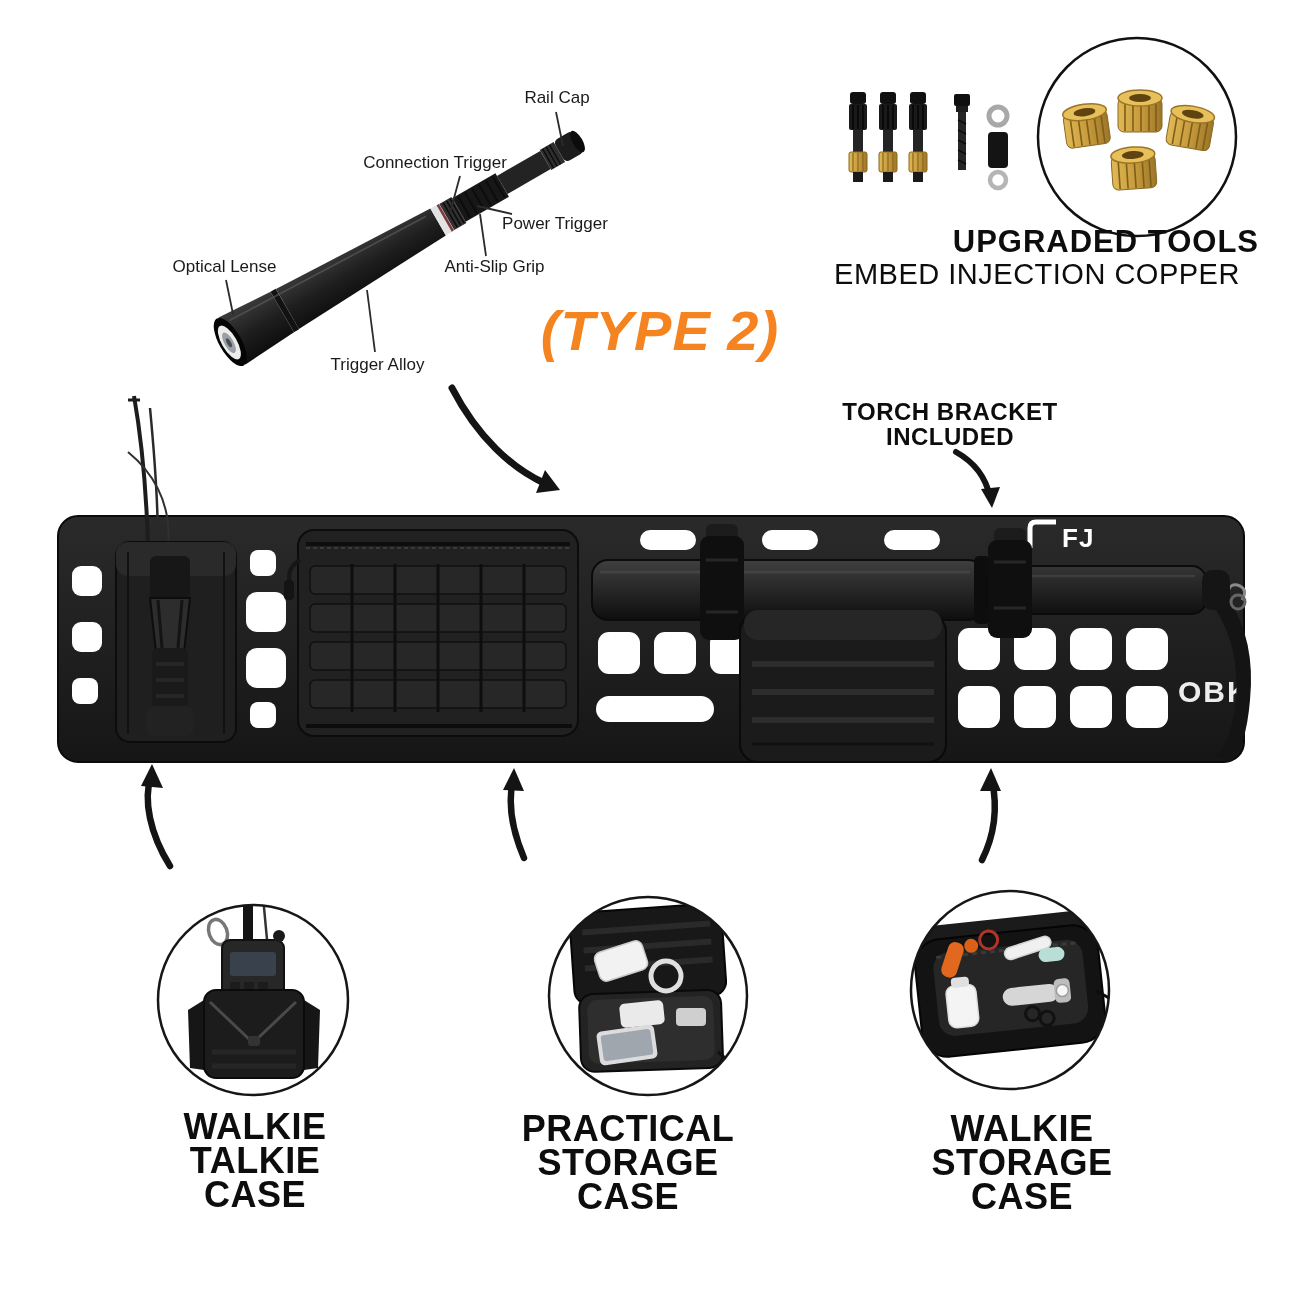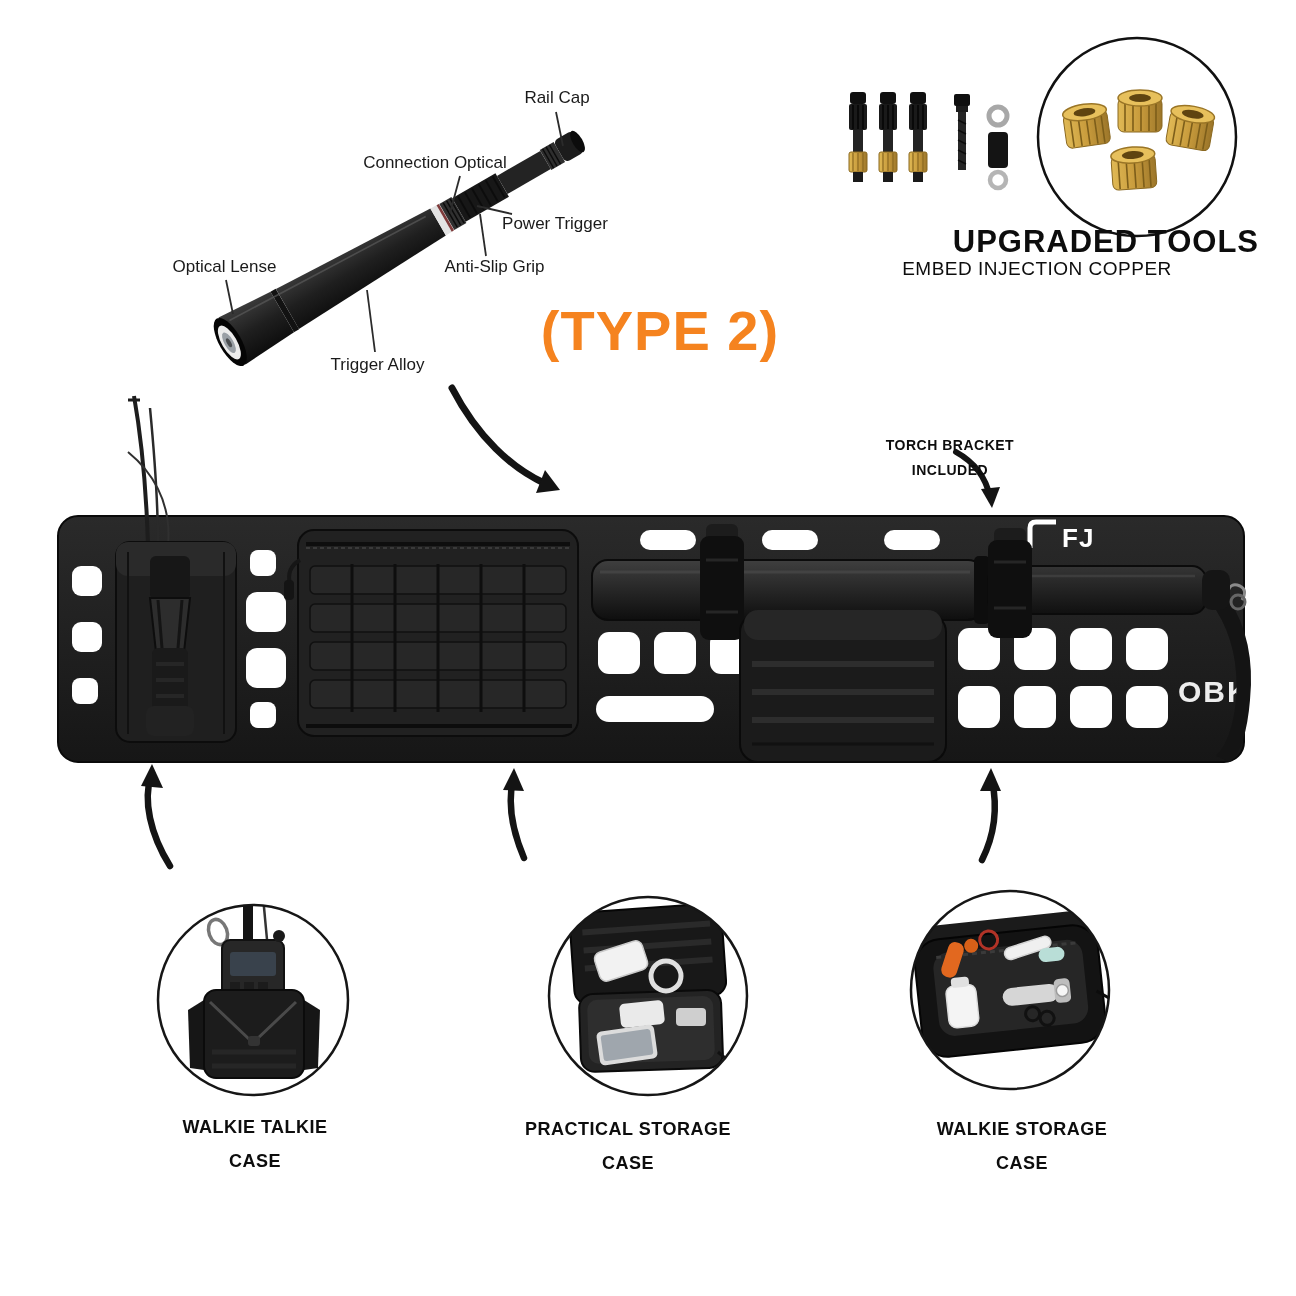--- a/index.html
+++ b/index.html
@@ -3,25 +3,25 @@
 <meta charset="utf-8">
 <style>
   html,body { margin:0; padding:0; background:#ffffff; }
   .stage {
     position:relative; width:1296px; height:1296px; background:#ffffff;
     font-family:"Liberation Sans", sans-serif; overflow:hidden; color:#111;
   }
   .art { position:absolute; inset:0; width:1296px; height:1296px; }
   .txt { position:absolute; }
   .callout { font-size:17px; font-weight:400; color:#1a1a1a; text-align:center; white-space:nowrap; }
-  .type-label { font-size:56px; font-weight:800; color:#F5831F; letter-spacing:1px; text-align:center; white-space:nowrap; }
+  .type-label { font-size:56px; font-weight:800; color:#F5831F; letter-spacing:1px; text-align:center; white-space:nowrap;font-style:italic; }
   .tools-title { font-size:31px; font-weight:800; letter-spacing:1px; color:#0d0d0d; text-align:right; white-space:nowrap; }
-  .tools-sub { font-size:19px; font-weight:500; letter-spacing:0.5px; color:#0d0d0d; text-align:center; white-space:nowrap; }
-  .bracket-note { font-size:14px; font-weight:800; letter-spacing:0.5px; color:#0d0d0d; text-align:center; line-height:25px;margin-top:34px; }
-  .case-label { font-size:18px; font-weight:800; letter-spacing:0.5px; color:#0d0d0d; text-align:center; line-height:34px; }
+  .tools-sub { font-size:29px; font-weight:500; letter-spacing:0.5px; color:#0d0d0d; text-align:center; white-space:nowrap; }
+  .bracket-note { font-size:24px; font-weight:800; letter-spacing:0.5px; color:#0d0d0d; text-align:center; line-height:25px; }
+  .case-label { font-size:36px; font-weight:800; letter-spacing:0.5px; color:#0d0d0d; text-align:center; line-height:34px; }
   .case-label span { display:block; }
   .bracket-note span { display:block; }
   .footnote { font-size:29px; font-weight:400; color:#111; text-align:center; white-space:nowrap; }
   .fj-text  { font-family:"Liberation Sans",sans-serif; font-size:26px; font-weight:700; fill:#ffffff; letter-spacing:1px; }
   .obk-text { font-family:"Liberation Sans",sans-serif; font-size:30px; font-weight:700; fill:#ededed; letter-spacing:2px; }
 </style>
 </head>
 <body>
 
 <div class="stage">
@@ -370,21 +370,21 @@
         <circle cx="1030" cy="1016" r="7" fill="none" stroke="#111" stroke-width="3"></circle>
         <circle cx="1044" cy="1022" r="7" fill="none" stroke="#111" stroke-width="3"></circle>
         <path d="M1096 1000 L1110 1010" stroke="#0c0c0c" stroke-width="3"></path>
       </g>
     </g>
     <circle cx="1010" cy="990" r="99" fill="none" stroke="#161616" stroke-width="2.5"></circle>
   </g>
 </svg>
 
 <div class="txt callout" style="left:497px; top:88px;  width:120px;">Rail Cap</div>
-<div class="txt callout" style="left:330px; top:153px; width:210px;">Connection Optical</div>
+<div class="txt callout" style="left:330px; top:153px; width:210px;">Connection Trigger</div>
 <div class="txt callout" style="left:495px; top:214px; width:120px;">Power Trigger</div>
 <div class="txt callout" style="left:432px; top:257px; width:125px;">Anti-Slip Grip</div>
 <div class="txt callout" style="left:162px; top:257px; width:125px;">Optical Lense</div>
 <div class="txt callout" style="left:305px; top:355px; width:145px;">Trigger Alloy</div>
 
 <div class="txt type-label" style="left:500px; top:298px; width:320px;">(TYPE 2)</div>
 
 <div class="txt tools-title" style="left:815px; top:224px; width:444px;">UPGRADED TOOLS</div>
 <div class="txt tools-sub" style="left:815px; top:258px; width:444px;">EMBED INJECTION COPPER</div>
 

